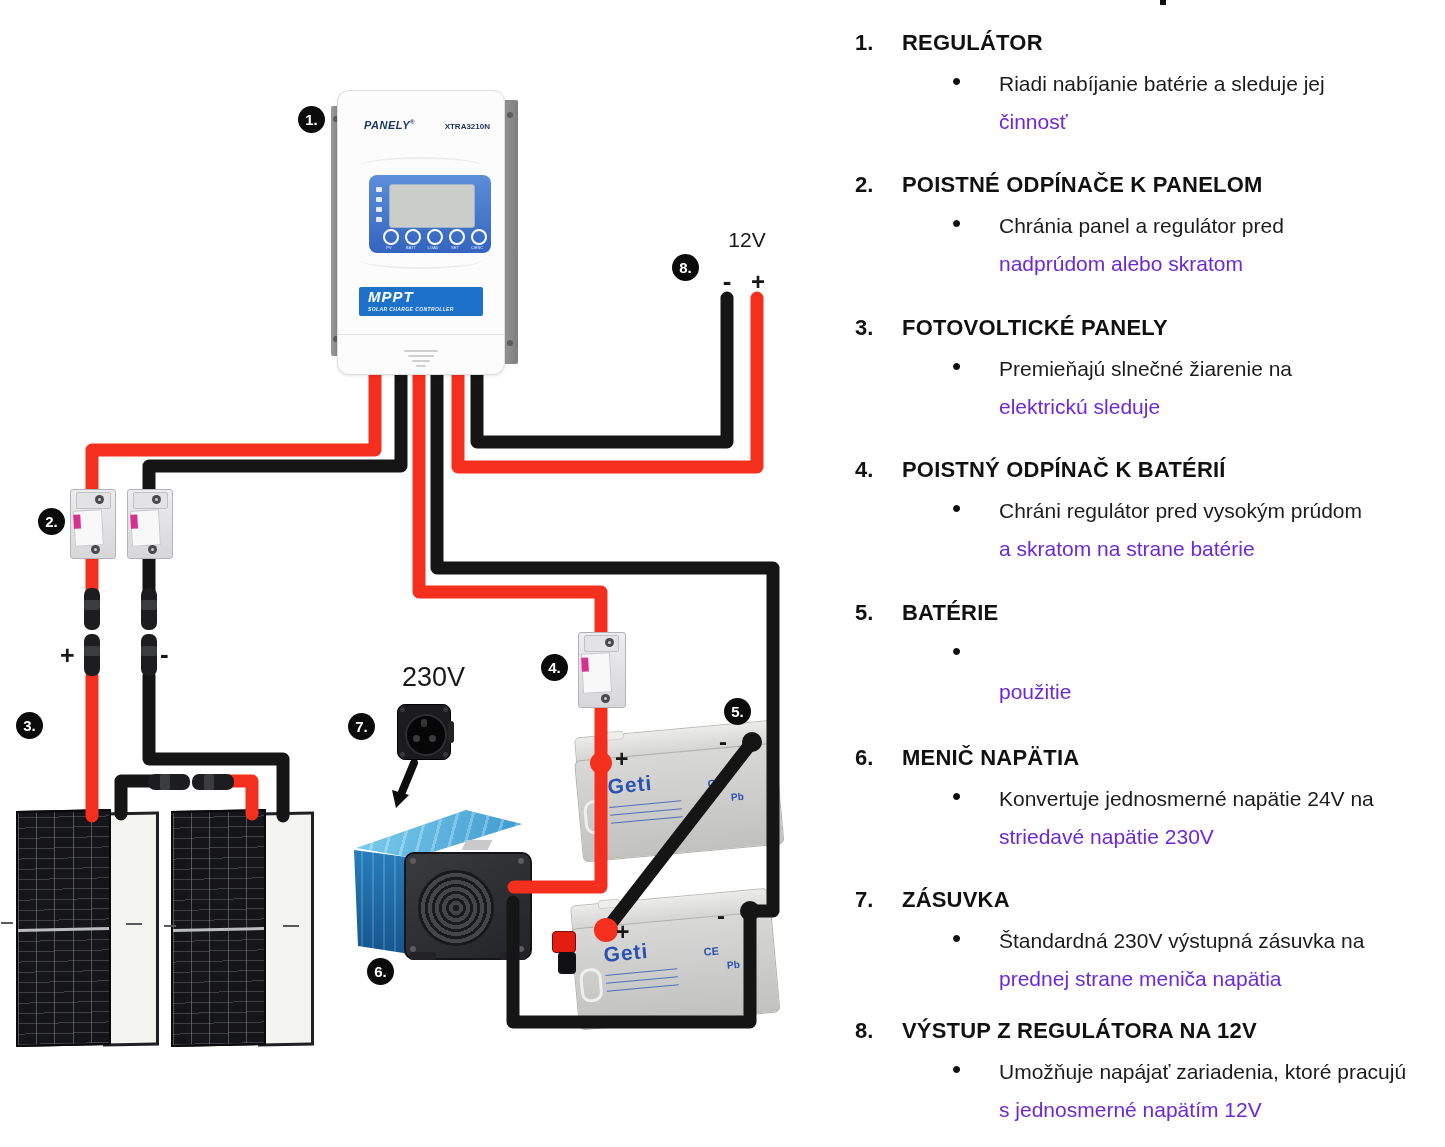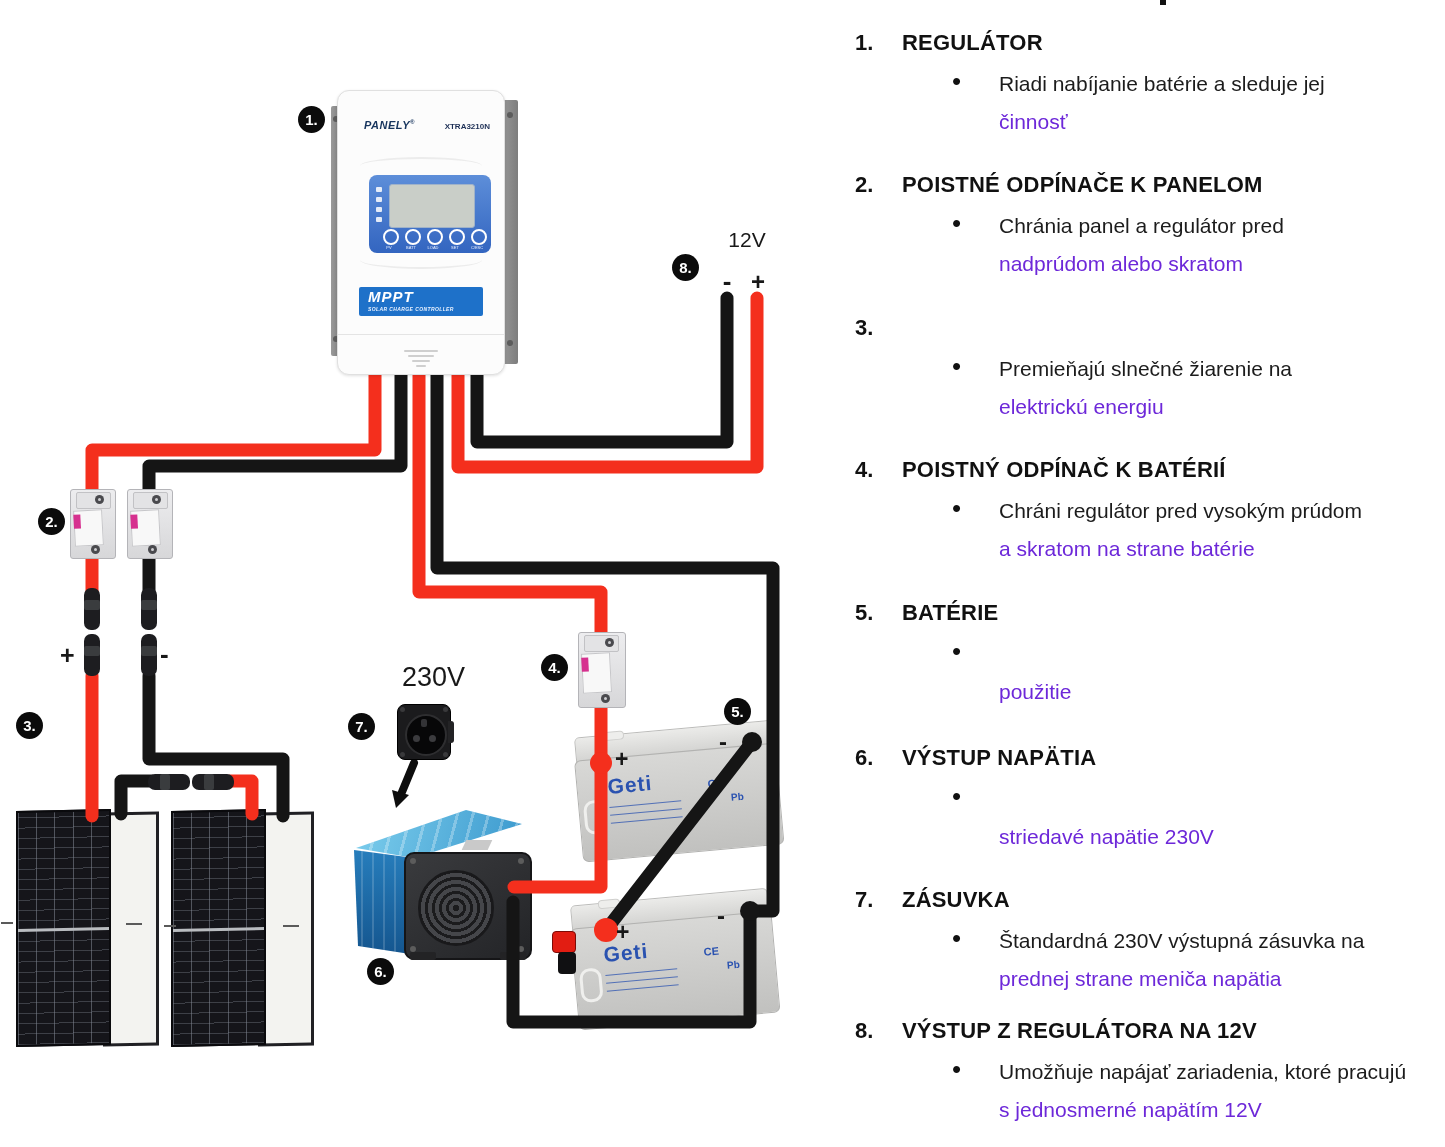--- a/index.html
+++ b/index.html
@@ -304,41 +304,43 @@
 </div>
 <div class="li-item" style="top:172px;">
   <div class="li-num">2.</div>
   <div class="li-title">POISTNÉ ODPÍNAČE K PANELOM</div>
   <div class="li-bullet">•</div>
   <div class="li-l1">Chránia panel a regulátor pred</div>
   <div class="li-l2">nadprúdom alebo skratom</div>
 </div>
 <div class="li-item" style="top:315px;">
   <div class="li-num">3.</div>
+  <div class="li-title">FOTOVOLTICKÉ PANELY</div>
   <div class="li-bullet">•</div>
   <div class="li-l1">Premieňajú slnečné žiarenie na</div>
-  <div class="li-l2">elektrickú energiu</div>
+  <div class="li-l2">elektrickú sleduje</div>
 </div>
 <div class="li-item" style="top:457px;">
   <div class="li-num">4.</div>
   <div class="li-title">POISTNÝ ODPÍNAČ K BATÉRIÍ</div>
   <div class="li-bullet">•</div>
   <div class="li-l1">Chráni regulátor pred vysokým prúdom</div>
   <div class="li-l2">a skratom na strane batérie</div>
 </div>
 <div class="li-item" style="top:600px;">
   <div class="li-num">5.</div>
   <div class="li-title">BATÉRIE</div>
   <div class="li-bullet">•</div>
   <div class="li-l2">použitie</div>
 </div>
 <div class="li-item" style="top:745px;">
   <div class="li-num">6.</div>
-  <div class="li-title">VÝSTUP NAPÄTIA</div>
-  <div class="li-bullet">•</div>
+  <div class="li-title">MENIČ NAPÄTIA</div>
+  <div class="li-bullet">•</div>
+  <div class="li-l1">Konvertuje jednosmerné napätie 24V na</div>
   <div class="li-l2">striedavé napätie 230V</div>
 </div>
 <div class="li-item" style="top:887px;">
   <div class="li-num">7.</div>
   <div class="li-title">ZÁSUVKA</div>
   <div class="li-bullet">•</div>
   <div class="li-l1">Štandardná 230V výstupná zásuvka na</div>
   <div class="li-l2">prednej strane meniča napätia</div>
 </div>
 <div class="li-item" style="top:1018px;">

